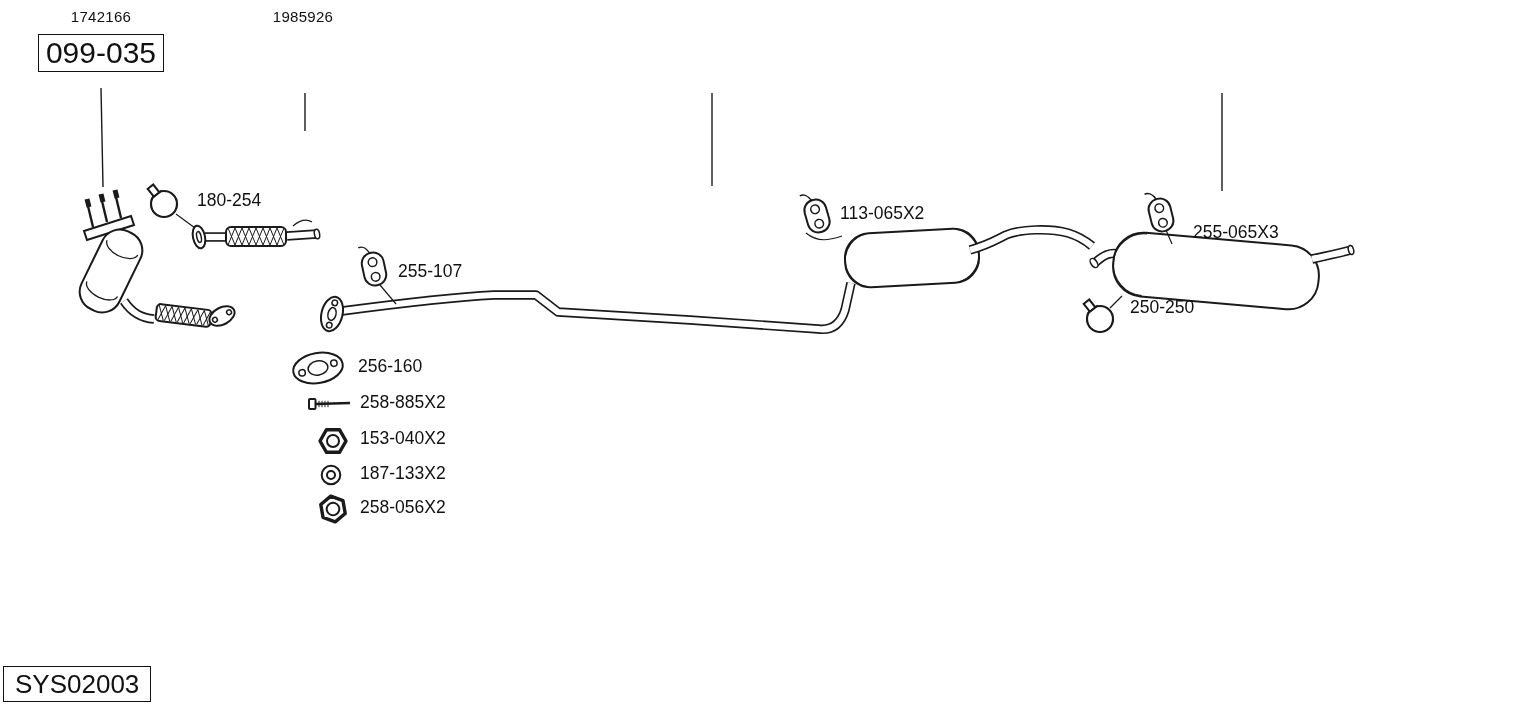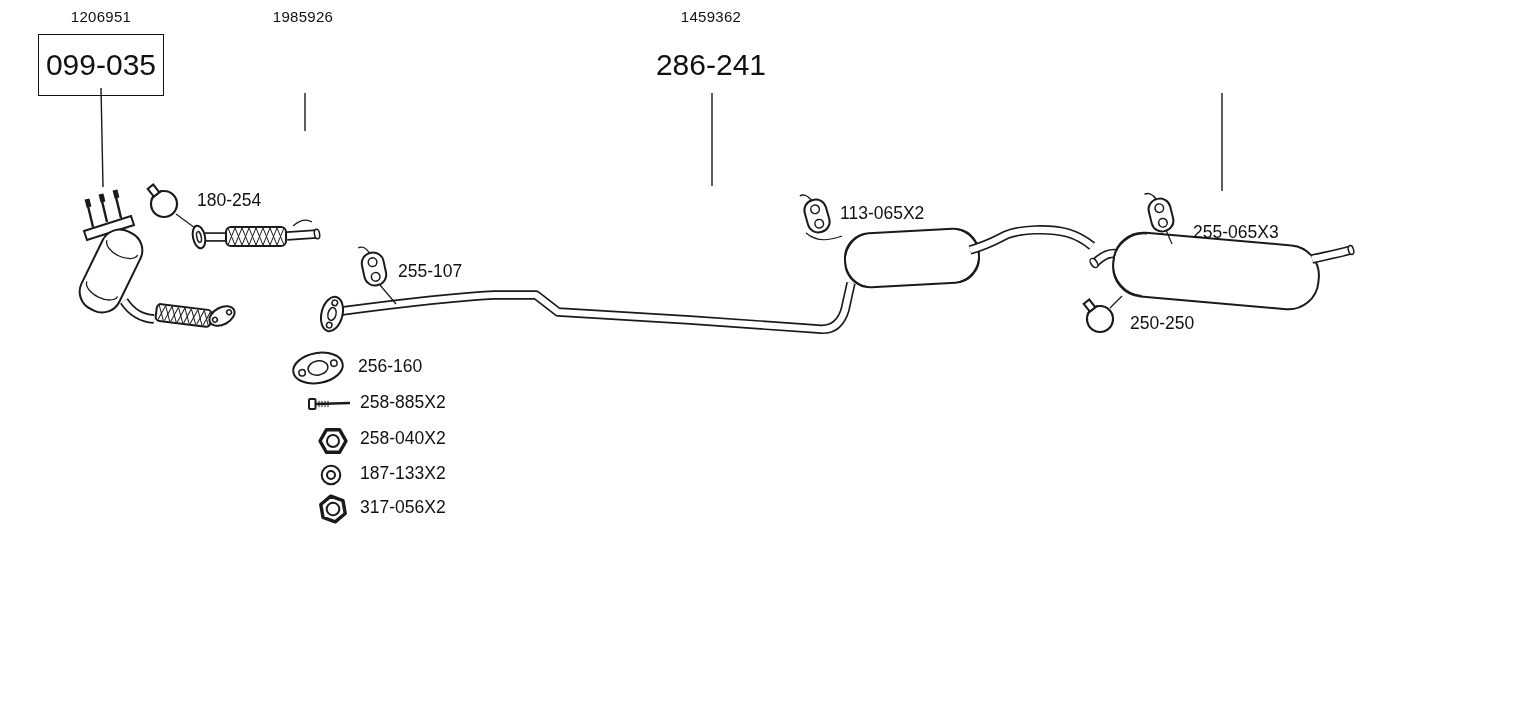--- a/index.html
+++ b/index.html
@@ -3,21 +3,21 @@
 <meta charset="utf-8">
 <style>
   html,body{margin:0;padding:0;background:#fff;}
   .canvas{
     position:relative;width:1530px;height:711px;background:#fff;
     font-family:"Liberation Sans",sans-serif;color:#111;overflow:hidden;
   }
   .main-part{position:absolute;top:8px;width:170px;text-align:center;}
   .oe{font-size:15px;line-height:18px;letter-spacing:.3px;}
   .pn{margin-top:8px;font-size:30px;line-height:36px;}
-  .pn span{display:inline-block;border:1.6px solid transparent;padding:12px 7px;}
+  .pn span{display:inline-block;border:1.6px solid transparent;padding:0 7px;}
   .pn.boxed span{border-color:#111;}
   .small-label{position:absolute;font-size:17.5px;line-height:21px;white-space:nowrap;}
   .sysid{position:absolute;left:3px;top:666px;font-size:26px;line-height:30px;
          border:1.6px solid #111;padding:2px 11px;}
   svg.art{position:absolute;left:0;top:0;}
   .shape{fill:#fff;stroke:#1a1a1a;stroke-width:2;}
   .shape2{fill:#fff;stroke:#1a1a1a;stroke-width:1.5;}
   .seam{fill:none;stroke:#1a1a1a;stroke-width:1.3;}
   .hatch{fill:none;stroke:#1a1a1a;stroke-width:1;}
   .thin{fill:none;stroke:#1a1a1a;stroke-width:1.2;}
@@ -188,36 +188,35 @@
       <circle r="13" fill="#fff" stroke="#1a1a1a" stroke-width="2.2"></circle>
       <g transform="rotate(-38)">
         <rect x="-3.5" y="-22" width="7" height="10" class="shape" stroke-width="1.7"></rect>
         <line x1="-6.5" y1="-12" x2="6.5" y2="-12" stroke="#1a1a1a" stroke-width="1.7"></line>
       </g>
     </g>
     <path class="thin" d="M1110,308 L1122,296"></path>
   </svg>
 
   <div class="main-part" style="left:16px">
-    <div class="oe">1206951</div>
+    <div class="oe">1742166</div>
     <div class="pn boxed"><span>099-035</span></div>
   </div>
   <div class="main-part" style="left:218px">
     <div class="oe">1985926</div>
   </div>
-  <div class="main-part" style="left:626px">
-    <div class="oe">1459362</div>
-    <div class="pn"><span>286-241</span></div>
-  </div>
 
   <div class="small-label" style="left:197px;top:190px">180-254</div>
   <div class="small-label" style="left:398px;top:261px">255-107</div>
   <div class="small-label" style="left:358px;top:356px">256-160</div>
   <div class="small-label" style="left:360px;top:392px">258-885X2</div>
-  <div class="small-label" style="left:360px;top:428px">258-040X2</div>
+  <div class="small-label" style="left:360px;top:428px">153-040X2</div>
   <div class="small-label" style="left:360px;top:463px">187-133X2</div>
-  <div class="small-label" style="left:360px;top:497px">317-056X2</div>
+  <div class="small-label" style="left:360px;top:497px">258-056X2</div>
   <div class="small-label" style="left:840px;top:203px">113-065X2</div>
   <div class="small-label" style="left:1193px;top:222px">255-065X3</div>
-  <div class="small-label" style="left:1130px;top:313px">250-250</div>
-
+  <div class="small-label" style="left:1130px;top:297px">250-250</div>
+
+  <div class="sysid">
+    <span>SYS02003</span>
+  </div>
 
 </div>
 
 </body></html>

